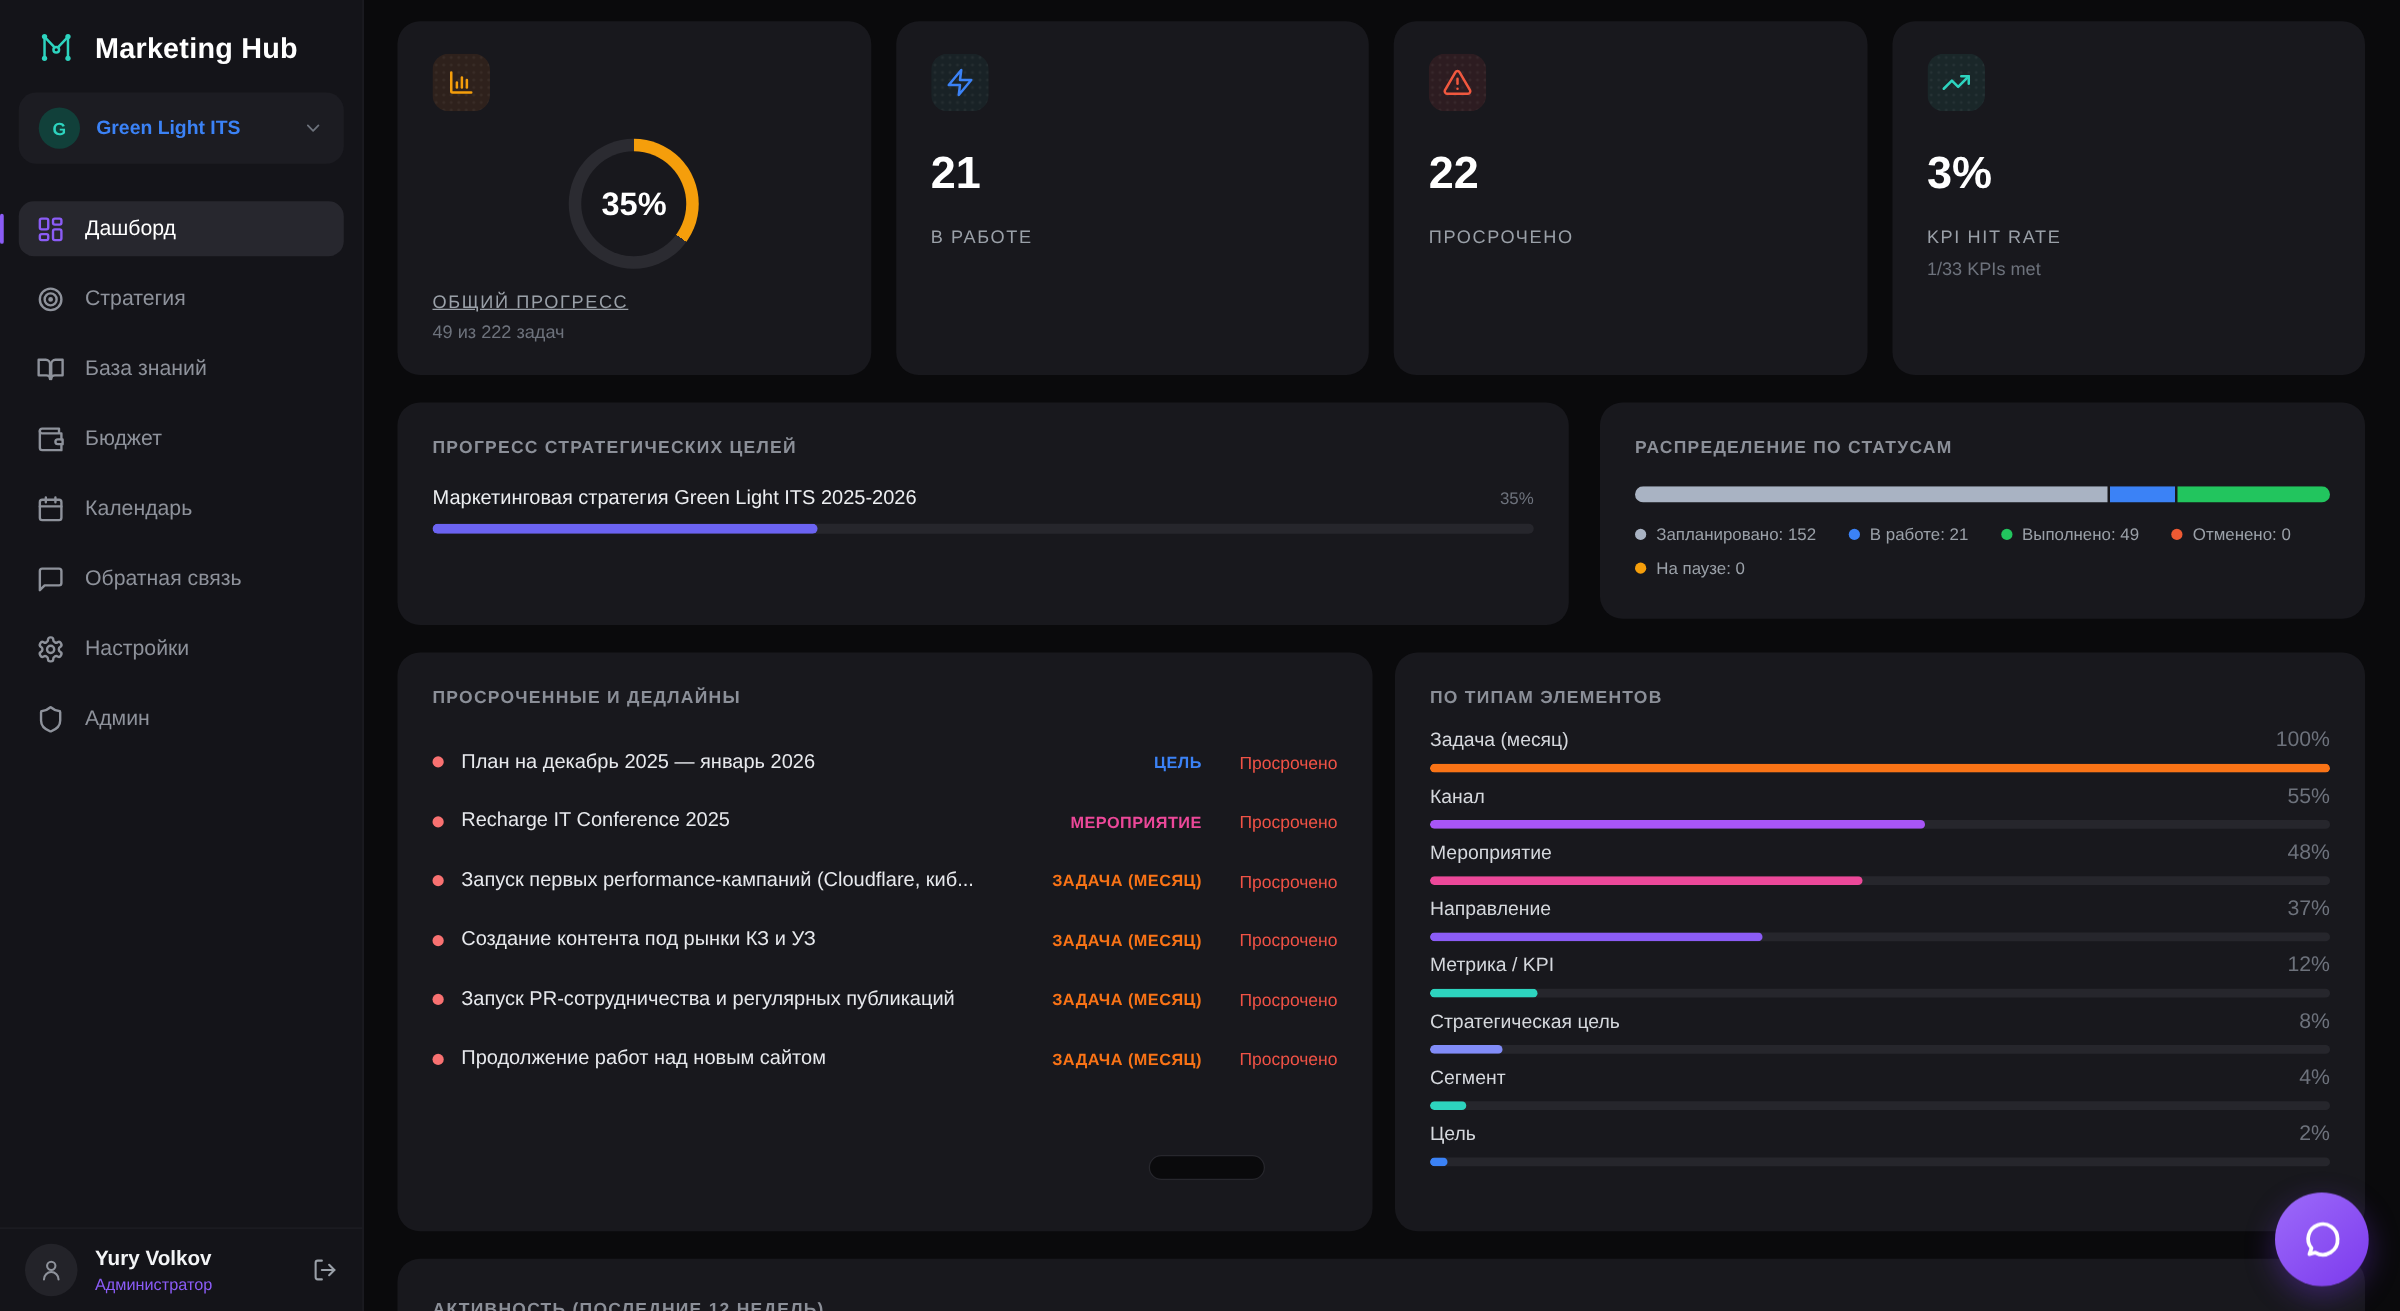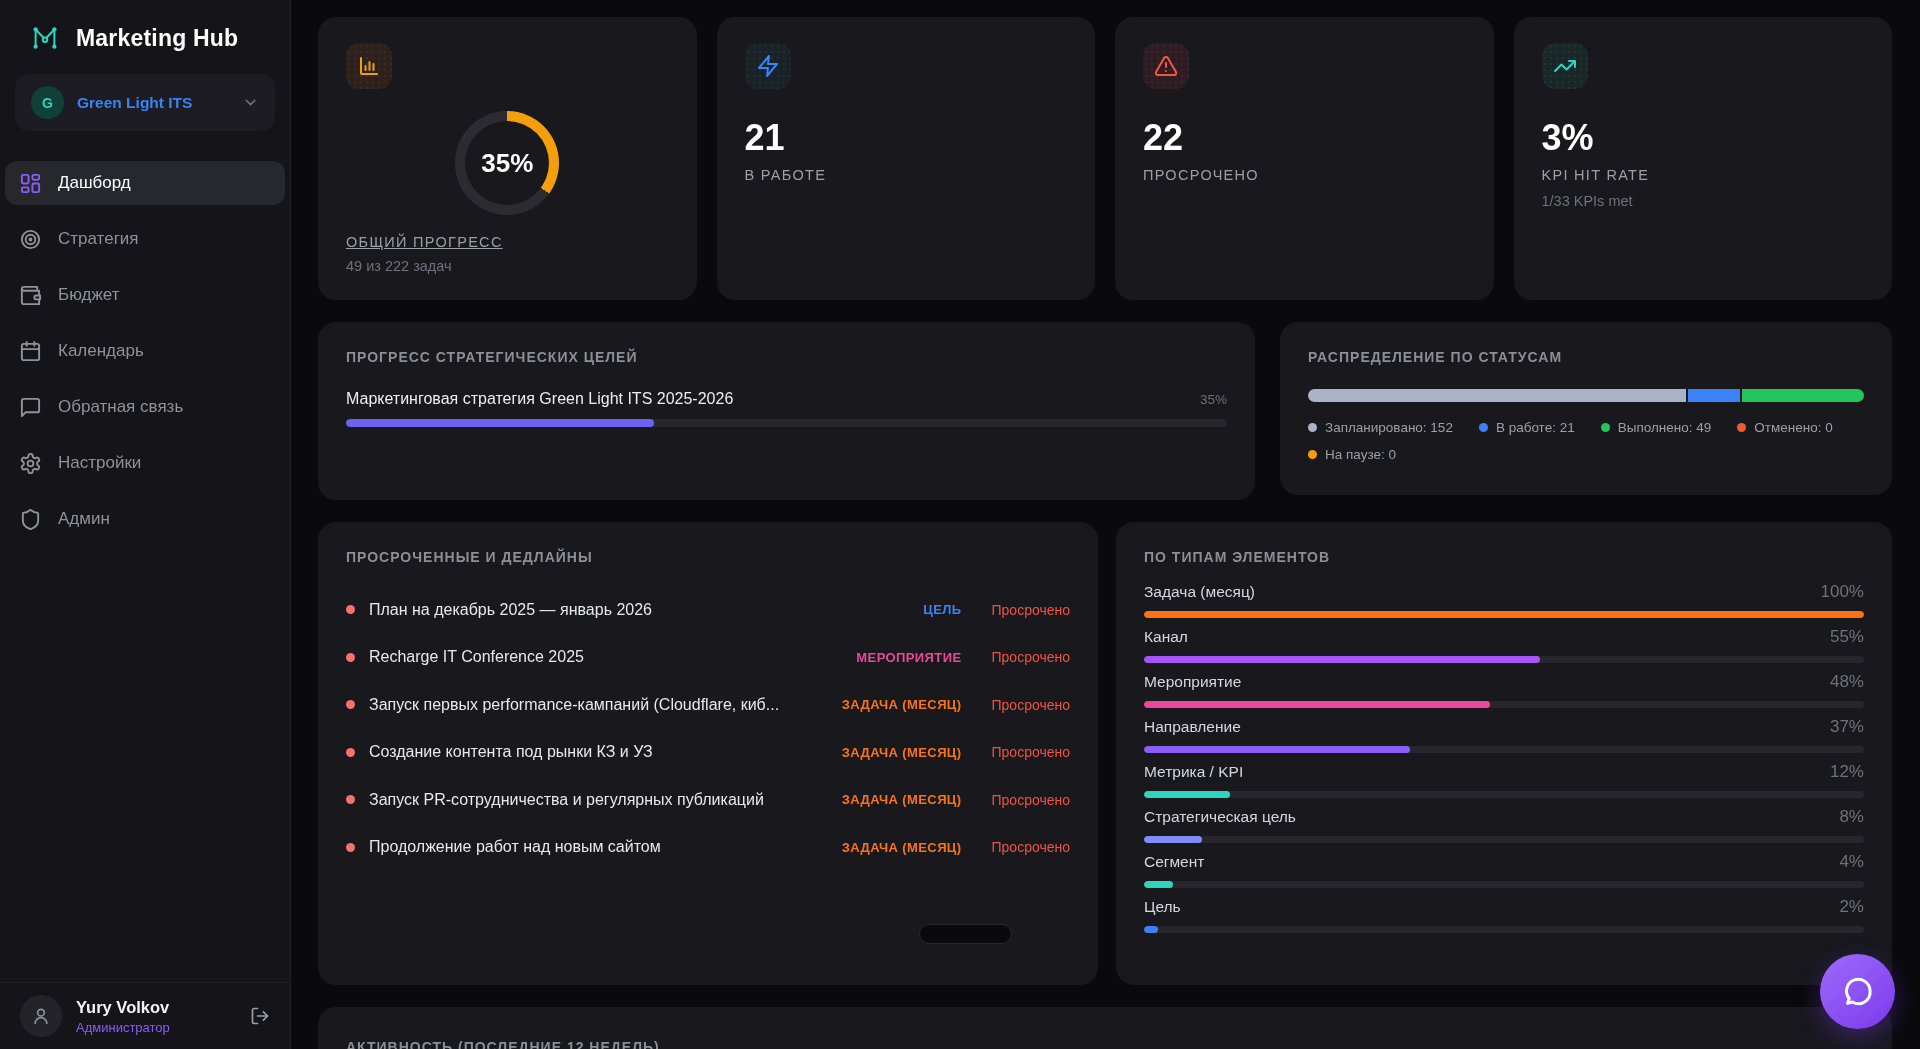--- a/index.html
+++ b/index.html
@@ -13,21 +13,21 @@
   svg { display:block; }
 
   
   .sidebar { width:291px; min-width:291px; background:#141419; border-right:1px solid #1e1e24; display:flex; flex-direction:column; }
   .brand { display:flex; align-items:flex-end; gap:16px; padding:22px 20px 16px 30px; }
   .brand-title { font-size:23px; font-weight:bold; color:#fff; letter-spacing:.2px; }
   .org-pill { margin:6px 15px 0; background:#1c1c22; border-radius:14px; height:57px; display:flex; align-items:center; gap:13px; padding:0 16px; cursor:pointer; }
   .org-avatar { width:33px; height:33px; border-radius:50%; background:#11403a; color:#2dd4bf; font-weight:bold; font-size:14px; display:flex; align-items:center; justify-content:center; }
   .org-name { flex:1; font-size:15.5px; font-weight:bold; color:#3b82f6; }
   .chev { color:#6d727c; }
-  .nav { margin-top:30px; padding:0 5px; display:flex; flex-direction:column; gap:12px; }
+  .nav { margin-top:30px; padding:0 15px; display:flex; flex-direction:column; gap:12px; }
   .nav-item { position:relative; height:44px; border-radius:12px; display:flex; align-items:center; gap:16px; padding:0 14px; color:#8e929b; font-size:17px; cursor:pointer; }
   .nav-item .nav-ic svg { width:23px; height:23px; }
   .nav-item.active { background:#27272e; color:#fff; }
   .nav-item.active .nav-ic { color:#8b5cf6; }
   .nav-item.active::before { content:""; position:absolute; left:-15px; top:50%; transform:translateY(-50%); width:3px; height:24px; border-radius:2px; background:#8b5cf6; }
   .side-footer { margin-top:auto; border-top:1px solid #1e1e24; padding:12px 20px; display:flex; align-items:center; gap:14px; }
   .user-avatar { width:42px; height:42px; border-radius:50%; background:#232329; color:#8e929b; display:flex; align-items:center; justify-content:center; }
   .user-avatar svg { width:20px; height:20px; }
   .user-name { font-size:16.5px; font-weight:bold; color:#f3f4f6; }
   .user-role { font-size:13px; color:#8b5cf6; margin-top:3px; }
@@ -46,21 +46,21 @@
   .tile-orange { background-color:rgba(249,115,22,.10); color:#f59e0b; }
   .tile-blue   { background-color:rgba(45,212,191,.06); color:#3b82f6; }
   .tile-red    { background-color:rgba(239,68,68,.10);  color:#f1583f; }
   .tile-teal   { background-color:rgba(45,212,191,.08); color:#2dd4bf; }
   .ring-wrap { position:absolute; top:94px; left:50%; transform:translateX(-50%); }
   .ring { width:104px; height:104px; border-radius:50%; position:relative; }
   .ring::after { content:""; position:absolute; inset:10px; border-radius:50%; background:#18181d; }
   .ring-label { position:absolute; inset:0; display:flex; align-items:center; justify-content:center; font-size:26px; font-weight:bold; color:#fff; z-index:1; }
   .stat-bottom { margin-top:auto; }
   .stat-number { font-size:36px; font-weight:bold; color:#fff; margin-top:28px; }
-  .stat-label { font-size:14.5px; color:#9aa0a8; letter-spacing:1.3px; margin-top:8px; }
+  .stat-label { font-size:14.5px; color:#9aa0a8; letter-spacing:1.3px; margin-top:23px; }
   .stat-sub { font-size:14.5px; color:#6d727c; margin-top:10px; }
   .stat-label.tight { margin-top:14px;text-decoration:underline; }
   .stat-sub.tight { margin-top:8px; }
 
   .row2 { display:grid; grid-template-columns:937fr 612fr; gap:25px; }
   .panel { padding:27px 28px; position:relative; }
   .panel-title { font-size:14px; font-weight:bold; color:#8b8f98; letter-spacing:1px; }
   .p-strategic { height:178px; }
   .goal-row { display:flex; align-items:baseline; justify-content:space-between; margin-top:25px; }
   .goal-name { font-size:16px; color:#eceef1; }
@@ -145,20 +145,29 @@
       </div>
       <div class="nav-item">
         <span class="nav-ic">
           <svg viewBox="0 0 24 24" fill="none" stroke="currentColor" stroke-width="2" stroke-linecap="round" stroke-linejoin="round">
             <circle cx="12" cy="12" r="9"></circle>
             <circle cx="12" cy="12" r="5"></circle>
             <circle cx="12" cy="12" r="1"></circle>
           </svg>
         </span>
         <span>Стратегия</span>
+      </div>
+      <div class="nav-item">
+        <span class="nav-ic">
+          <svg viewBox="0 0 24 24" fill="none" stroke="currentColor" stroke-width="2" stroke-linecap="round" stroke-linejoin="round">
+            <path d="M2 4h6a3.5 3.5 0 0 1 3.5 3.5V20A3 3 0 0 0 8.5 17H2z"></path>
+            <path d="M22 4h-6a3.5 3.5 0 0 0-3.5 3.5V20a3 3 0 0 1 3-3H22z"></path>
+          </svg>
+        </span>
+        <span>База знаний</span>
       </div>
       <div class="nav-item">
         <span class="nav-ic">
           <svg viewBox="0 0 24 24" fill="none" stroke="currentColor" stroke-width="2" stroke-linecap="round" stroke-linejoin="round">
             <path d="M21 12V7H5a2 2 0 0 1 0-4h14v4"></path>
             <path d="M3 5v14a2 2 0 0 0 2 2h16v-5"></path>
             <path d="M18 12a2 2 0 0 0 0 4h4v-4z"></path>
           </svg>
         </span>
         <span>Бюджет</span>

